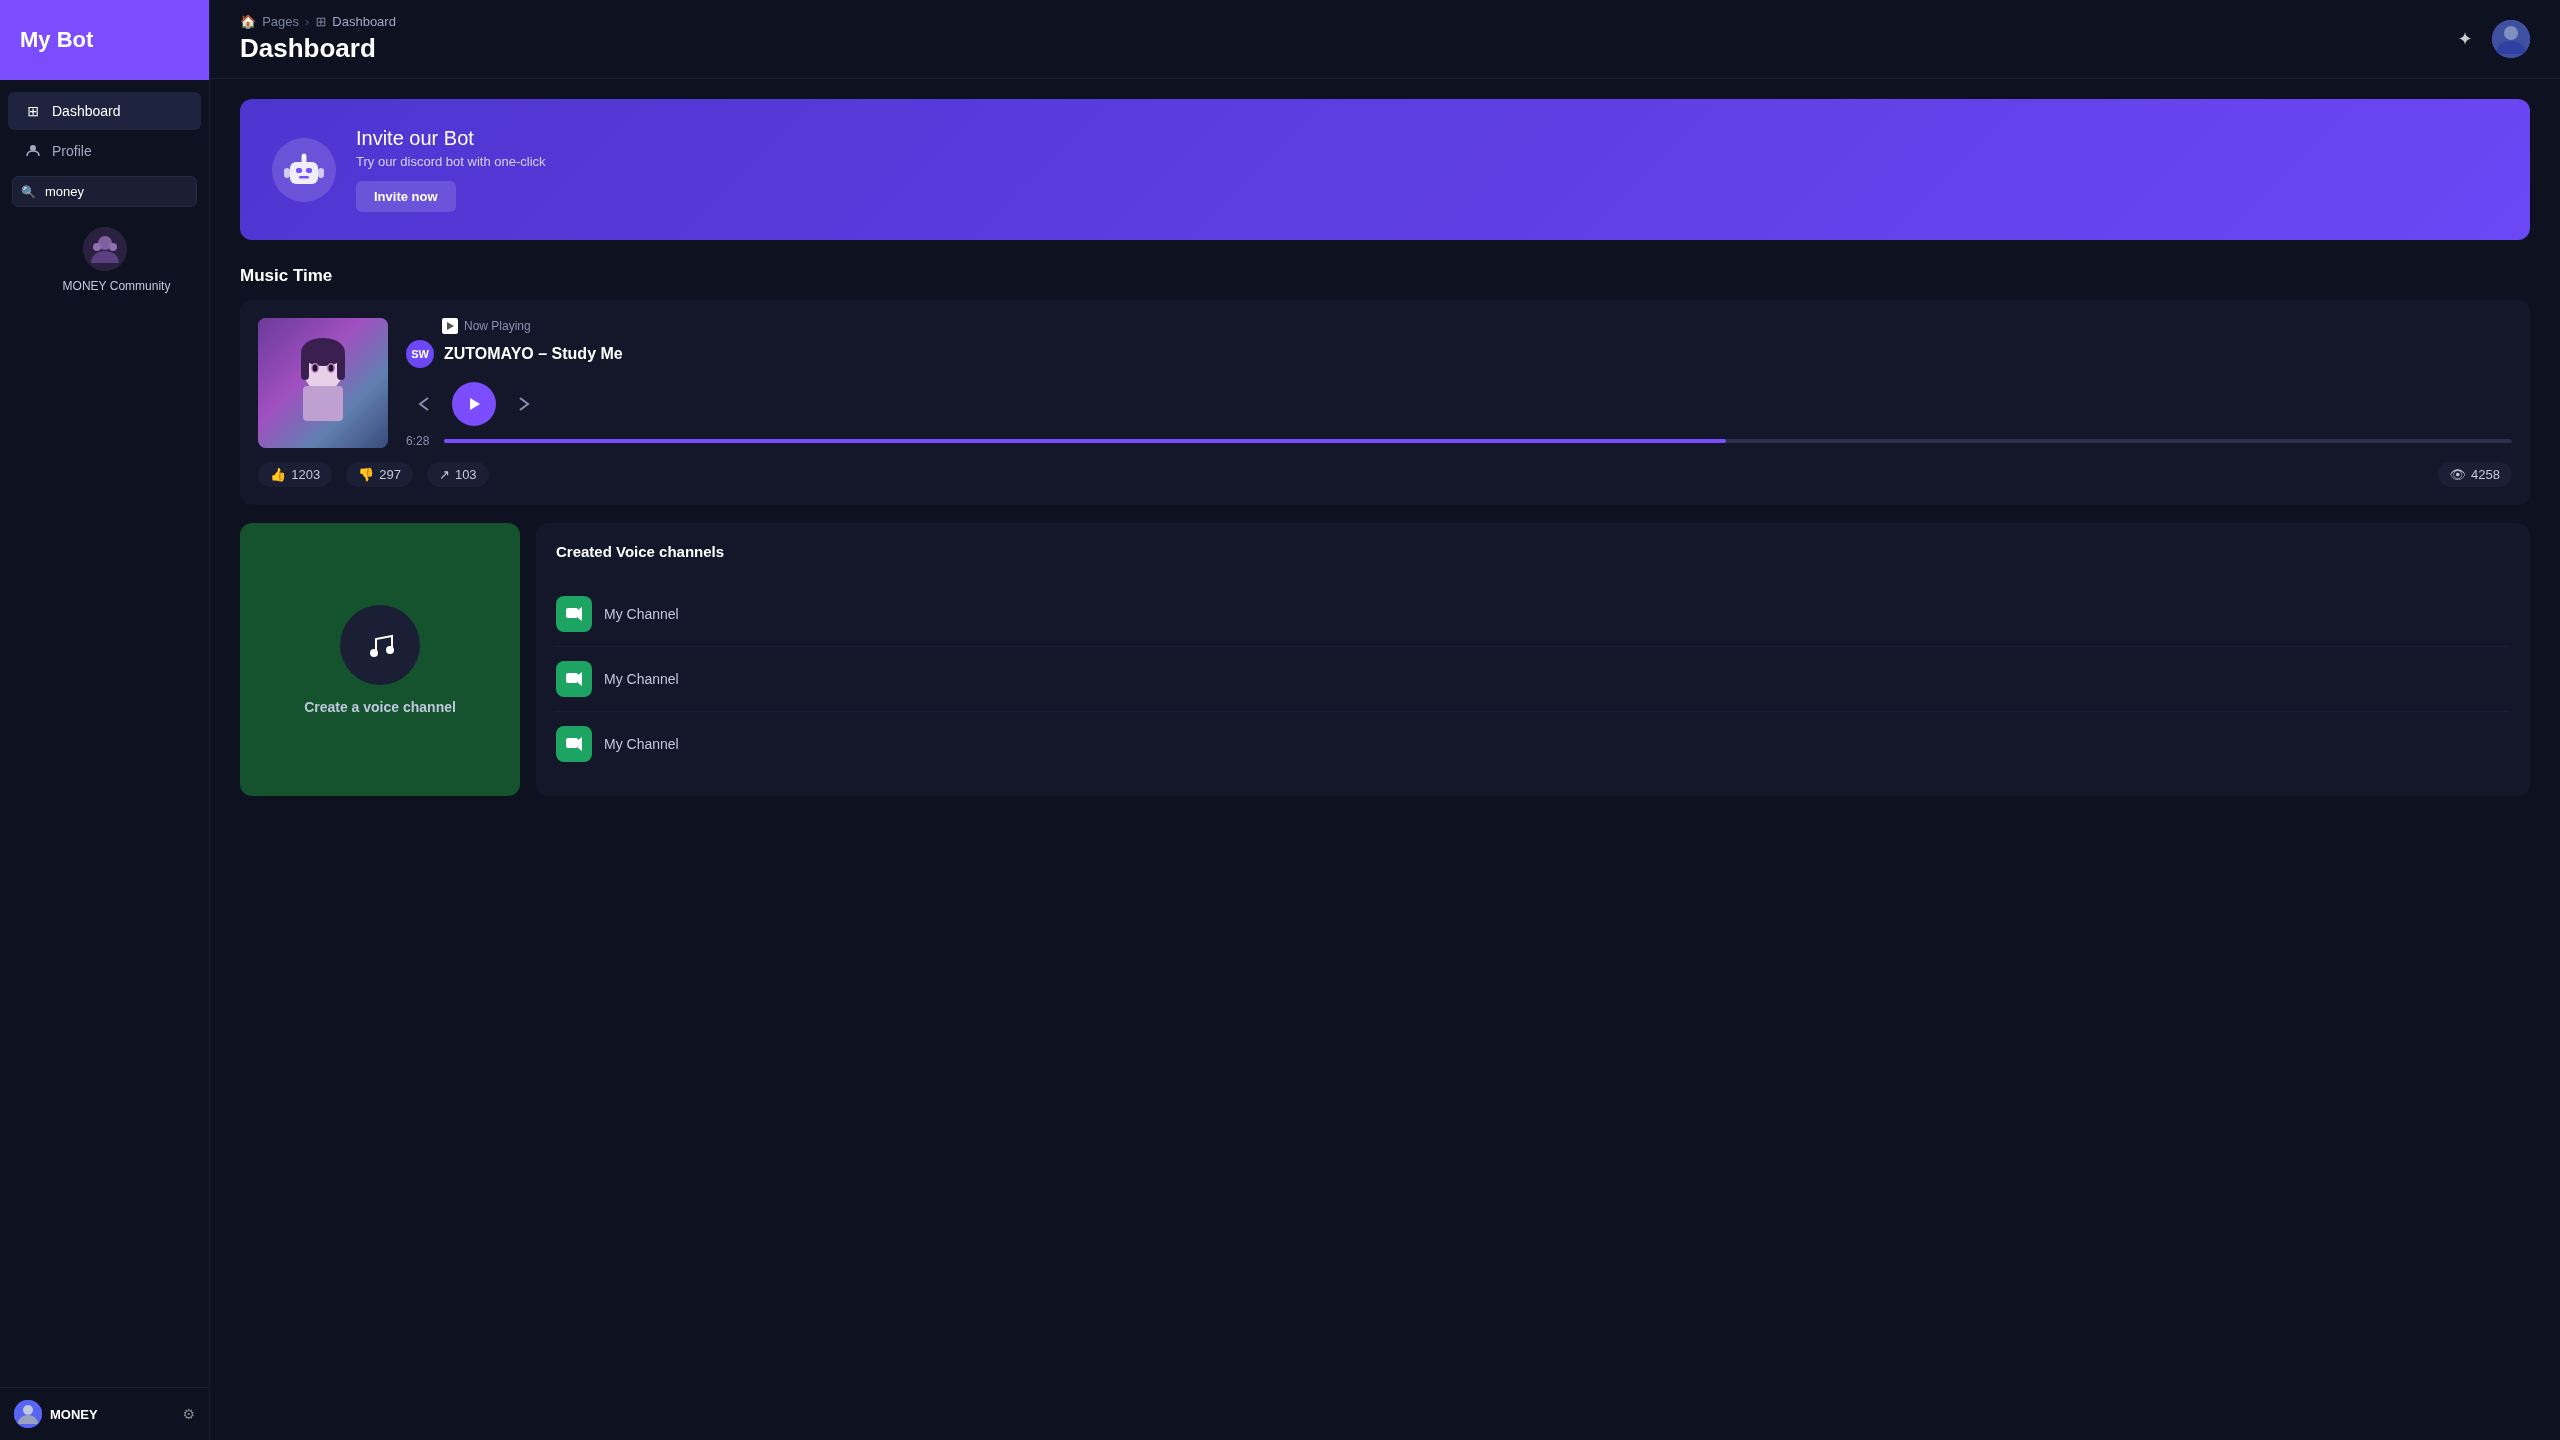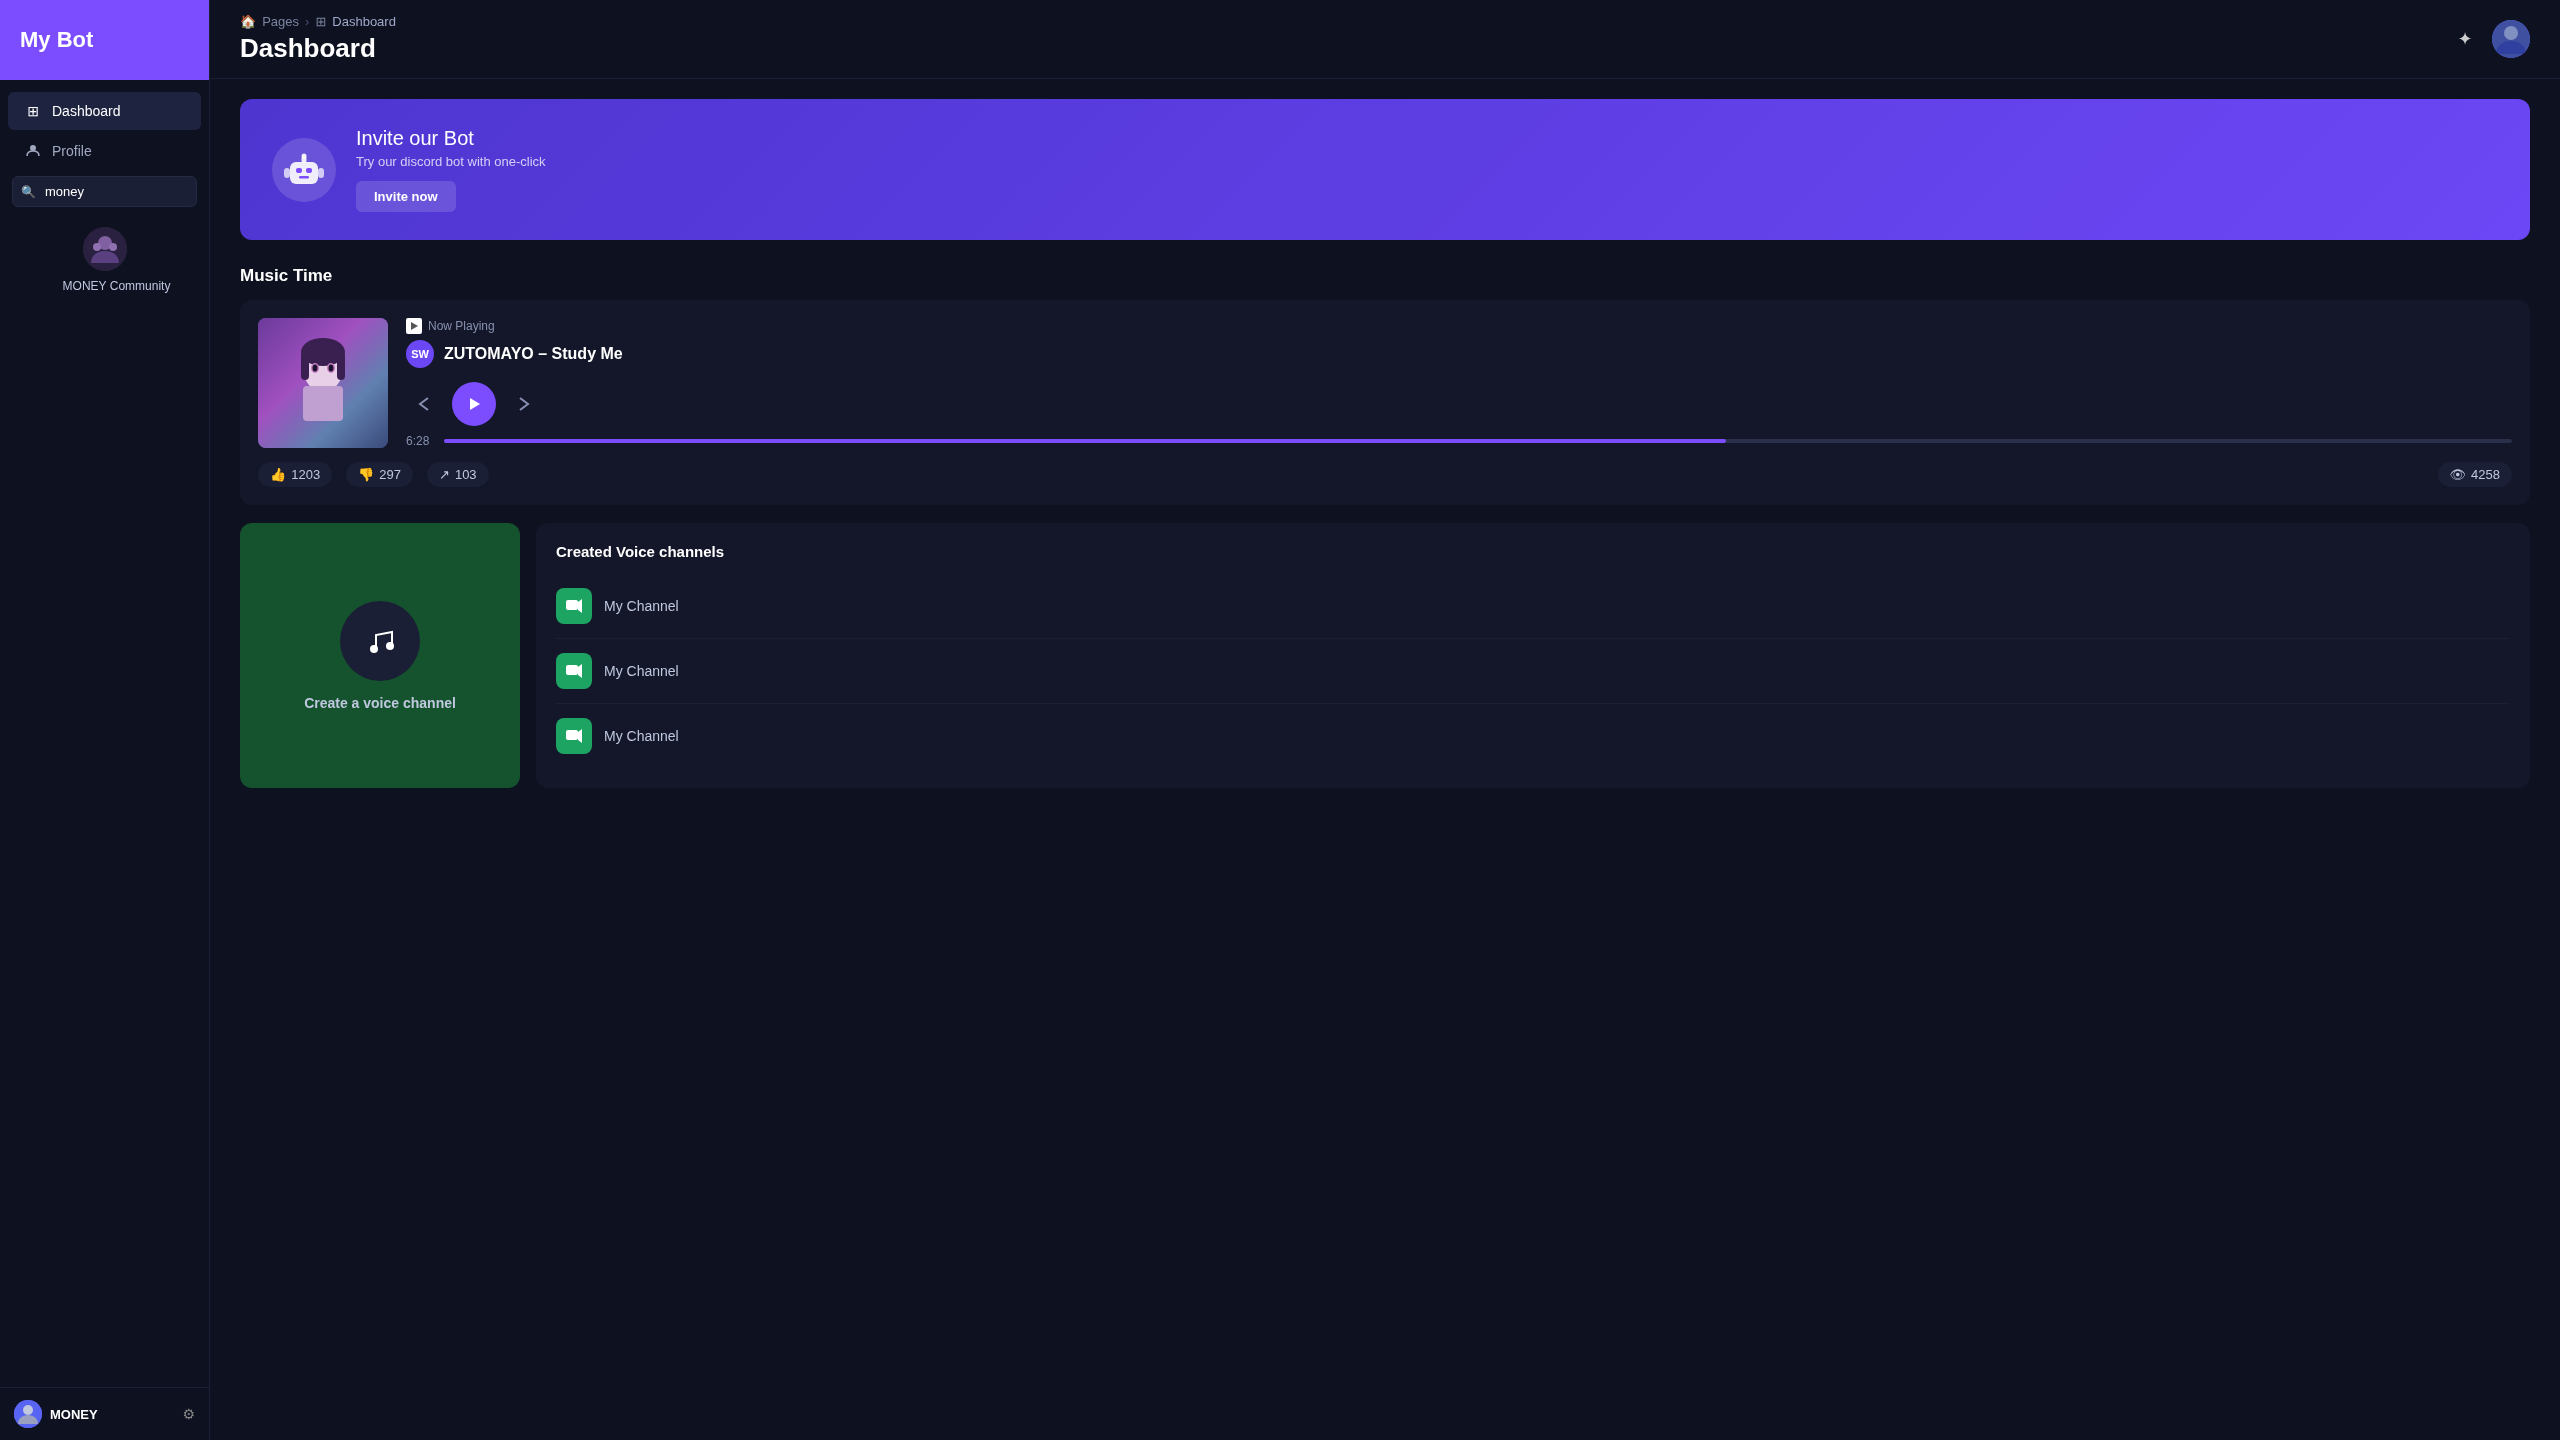--- a/index.html
+++ b/index.html
@@ -292,20 +292,21 @@
       justify-content: space-between;
       min-width: 0;
     }
     .now-playing-label {
       display: flex;
       align-items: center;
       gap: 6px;
       font-size: 12px;
       color: #8890b0;
       margin-bottom: 6px;
+      margin-left: 36px;
     }
     .play-icon-sm {
       width: 16px;
       height: 16px;
       background: #fff;
       border-radius: 2px;
       display: flex;
       align-items: center;
       justify-content: center;
     }
@@ -437,21 +438,21 @@
     .voice-channels-card {
       flex: 1;
       background: #131729;
       border-radius: 12px;
       padding: 20px;
     }
     .voice-channels-title {
       font-size: 15px;
       font-weight: 600;
       color: #fff;
-      margin-bottom: 14px;
+      margin-bottom: 22px;
     }
     .voice-channel-item {
       display: flex;
       align-items: center;
       gap: 12px;
       padding: 14px 0;
       border-bottom: 1px solid #1a1f35;
     }
     .voice-channel-item:last-child { border-bottom: none; }
     .channel-icon {

